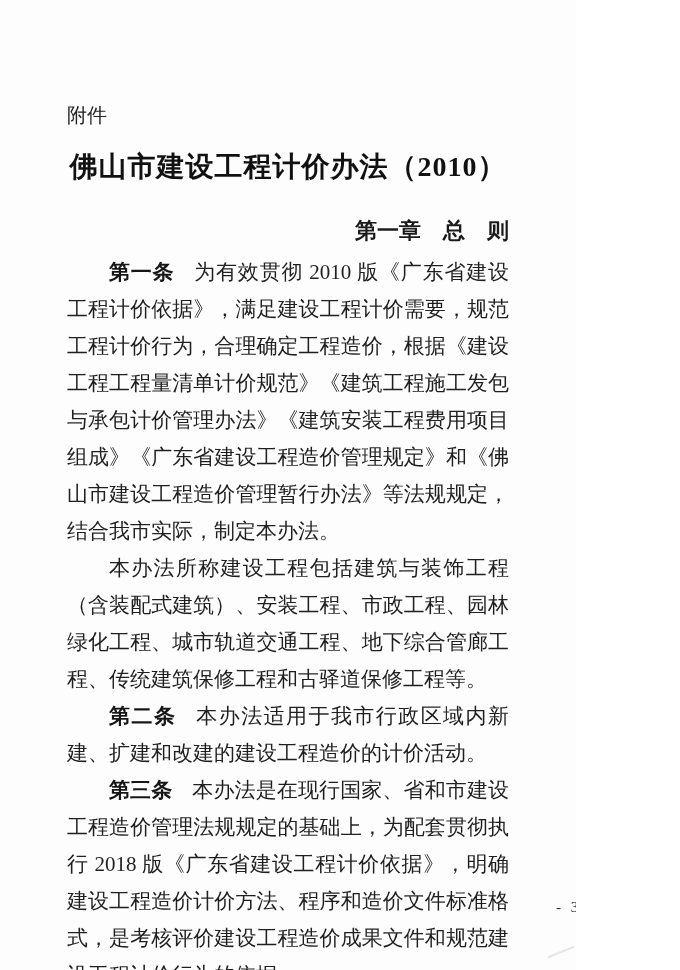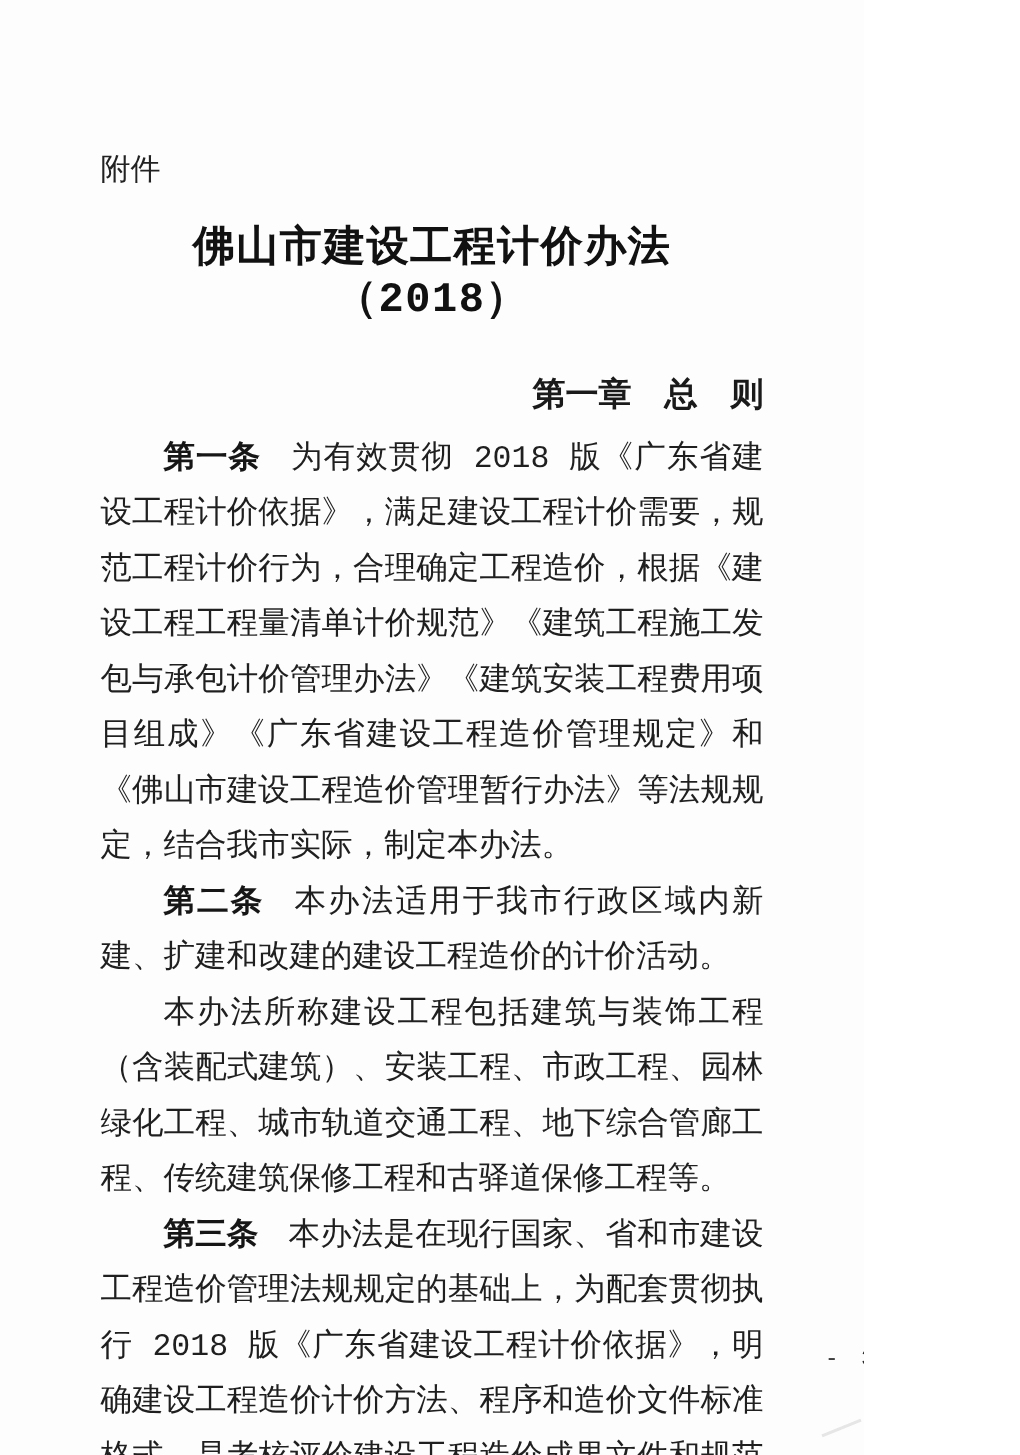--- a/index.html
+++ b/index.html
@@ -5,21 +5,21 @@
   html, body {
     margin: 0;
     padding: 0;
     background: #ffffff;
   }
   .page {
     position: relative;
     width: 576px;
     height: 970px;
     background: #fdfdfd;
-    font-family: Liberation Mono, monospace;
+    font-family: Liberation Serif, serif;
     color: #1f1f1f;
     overflow: hidden;
     box-sizing: border-box;
     padding: 104px 67px 0 67px;
   }
   .attachment-label {
     font-size: 20px;
     line-height: 22px;
     color: #222222;
     text-align: left;
@@ -98,33 +98,33 @@
 </style>
 </head>
 <body>
 
 <div class="page">
 
   <div class="scan-smudge"></div>
 
   <div class="attachment-label">附件</div>
 
-  <div class="doc-title">佛山市建设工程计价办法（2018）</div>
+  <div class="doc-title">佛山市建设工程计价办法（2010）</div>
 
   <div class="chapter-heading">第一章　总　则</div>
 
   <div class="body-text">
     <p>
-      <span class="article-term">第一条</span><span>为有效贯彻 2018 版《广东省建设工程计价依据》，满足建设工程计价需要，规范工程计价行为，合理确定工程造价，根据《建设工程工程量清单计价规范》《建筑工程施工发包与承包计价管理办法》《建筑安装工程费用项目组成》《广东省建设工程造价管理规定》和《佛山市建设工程造价管理暂行办法》等法规规定，结合我市实际，制定本办法。</span>
+      <span class="article-term">第一条</span><span>为有效贯彻 2010 版《广东省建设工程计价依据》，满足建设工程计价需要，规范工程计价行为，合理确定工程造价，根据《建设工程工程量清单计价规范》《建筑工程施工发包与承包计价管理办法》《建筑安装工程费用项目组成》《广东省建设工程造价管理规定》和《佛山市建设工程造价管理暂行办法》等法规规定，结合我市实际，制定本办法。</span>
+    </p>
+    <p>
+      <span>本办法所称建设工程包括建筑与装饰工程（含装配式建筑）、安装工程、市政工程、园林绿化工程、城市轨道交通工程、地下综合管廊工程、传统建筑保修工程和古驿道保修工程等。</span>
     </p>
     <p>
       <span class="article-term">第二条</span><span>本办法适用于我市行政区域内新建、扩建和改建的建设工程造价的计价活动。</span>
-    </p>
-    <p>
-      <span>本办法所称建设工程包括建筑与装饰工程（含装配式建筑）、安装工程、市政工程、园林绿化工程、城市轨道交通工程、地下综合管廊工程、传统建筑保修工程和古驿道保修工程等。</span>
     </p>
     <p>
       <span class="article-term">第三条</span><span>本办法是在现行国家、省和市建设工程造价管理法规规定的基础上，为配套贯彻执行 2018 版《广东省建设工程计价依据》，明确建设工程造价计价方法、程序和造价文件标准格式，是考核评价建设工程造价成果文件和规范建设工程计价行为的依据。</span>
     </p>
   </div>
 
   <div class="page-number">- 3 -</div>
 
   <div class="scan-scratch"></div>
 

